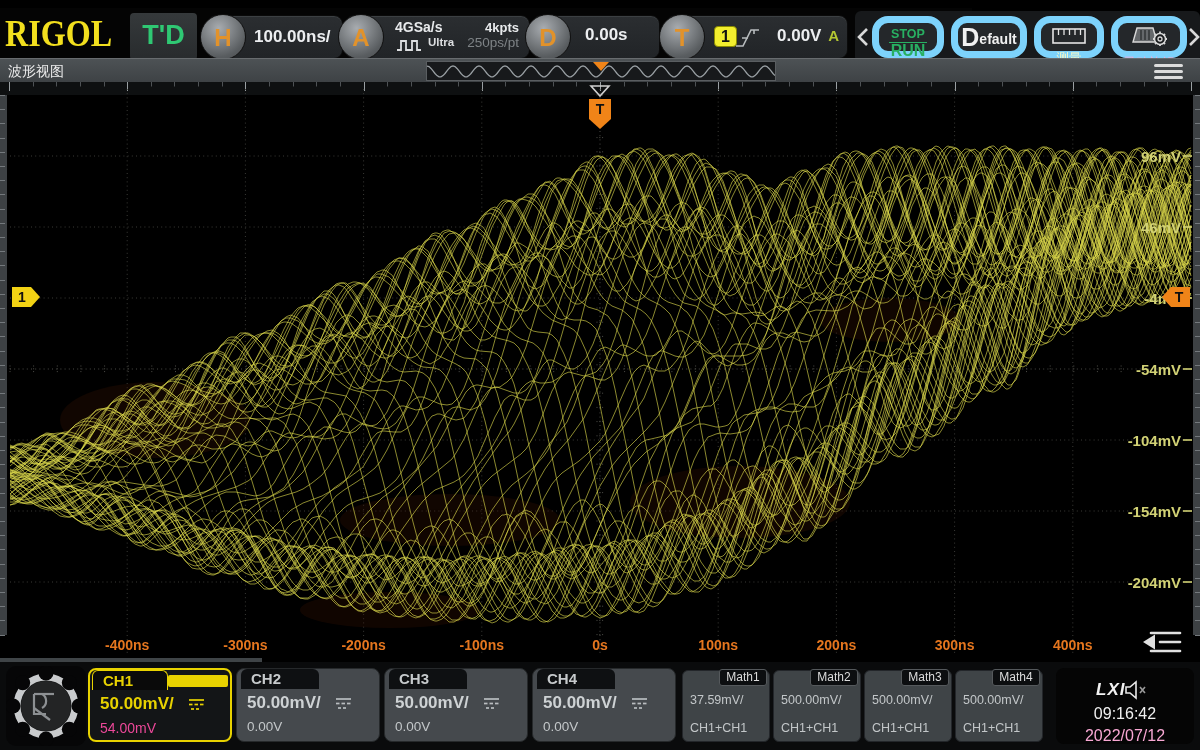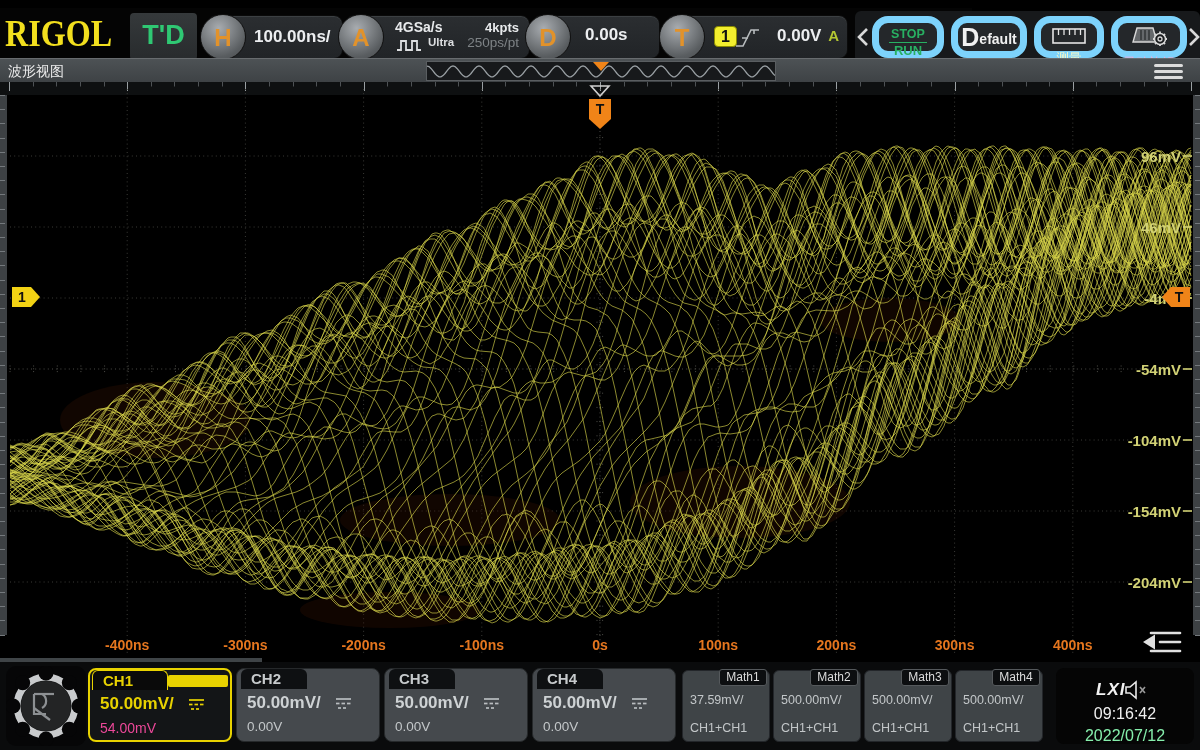--- a/index.html
+++ b/index.html
@@ -18,35 +18,35 @@
 #burger{position:absolute;left:1154px;top:5px}
 #burger div{width:29px;height:2.6px;background:#dcdcdc;border-radius:2px;margin-bottom:3.6px}
 #plot{position:absolute;left:0;top:82px}
 .mv{font-size:15px;font-weight:bold;fill:#d2d275}
 .tns{font-size:14px;font-weight:bold;fill:#e5761e}
 .tflag{font-size:14px;font-weight:bold;fill:#111}
 .mk1{font-size:14px;font-weight:bold;fill:#111}
 #botbar{position:absolute;left:0;top:662px;width:1200px;height:88px;background:#0a0b0c}
 .chb{position:absolute;top:6px;width:144px;height:74px;background:#45494d;border-radius:8px;border:1px solid #26292b}
 .chb.on{background:#131517;border:2px solid #e8d200}
-.tab{position:absolute;left:4px;top:0px;width:66px;height:20px;background:#0e1012;border-radius:6px 6px 0 0;color:#c6cacc;font-size:15px;font-weight:bold;padding-left:10px;line-height:20px}
+.tab{position:absolute;left:4px;top:0px;width:78px;height:20px;background:#0e1012;border-radius:6px 6px 0 0;color:#c6cacc;font-size:15px;font-weight:bold;padding-left:10px;line-height:20px}
 .tab.on{background:#0a0a0a;color:#e8d200;border:1px solid #e8d200;border-bottom:none;left:2px;width:76px}
 .ystrip{position:absolute;left:78px;top:5px;width:60px;height:12px;background:#e8d200;border-radius:2px}
 .l1{position:absolute;left:10px;top:24px;font-size:17px;font-weight:bold;color:#ced2d4;display:flex;align-items:center}
 .l1.on{color:#e8d200}
 .l2{position:absolute;left:10px;top:50px;font-size:13.5px;color:#c3c7c9}
 .l2.on{color:#ec4899;font-size:14px}
 .mb{position:absolute;top:8px;width:88px;height:72px;background:#3f4447;border-radius:6px;border:1px solid #23262a}
 .mtab{position:absolute;right:2px;top:-2px;width:48px;height:17px;background:#0c0e10;border:1px solid #55595c;border-radius:3px;color:#dcdcdc;font-size:12px;text-align:center;line-height:15px}
 .m1{position:absolute;left:7px;top:22px;font-size:12.5px;color:#c3c7c9}
 .m2{position:absolute;left:7px;top:50px;font-size:12.5px;color:#c3c7c9}
 #clock{position:absolute;left:1056px;top:6px;width:138px;height:76px;background:#050505;border-radius:8px}
 #lxi{position:absolute;left:40px;top:12px;font-size:17px;font-weight:bold;font-style:italic;color:#f2f2f2;letter-spacing:1px}
 #tm{position:absolute;left:0;top:37px;width:138px;text-align:center;font-size:16px;color:#f0f0f0}
-#dt{position:absolute;left:0;top:59px;width:138px;text-align:center;font-size:16px;color:#86efac}
+#dt{position:absolute;left:0;top:59px;width:138px;text-align:center;font-size:16px;color:#f9a8d4}
 </style></head>
 <body>
 
 <div id="topbar">
   <div id="rigol">RIGOL</div>
   <div id="td">T'D</div>
   <div class="ubox" style="left:207px;width:136px">
     <span style="position:absolute;left:46px;top:11px;font-size:17px;font-weight:bold;color:#eceef0">100.00ns/</span>
   </div>
   <div class="circ" style="left:200px"><span>H</span></div>
@@ -73,21 +73,21 @@
     <span style="position:absolute;right:8px;top:11px;font-size:15px;font-weight:bold;color:#b3c632">A</span>
   </div>
   <div class="circ" style="left:659px"><span>T</span></div>
   <div id="btnpanel"></div>
   <svg class="chev" style="left:857px" width="12" height="18" viewBox="0 0 12 18">
       <path d="M10 1 L2 9 L10 17" fill="none" stroke="#d8d8d8" stroke-width="2.6"></path>
     </svg>
   <div class="tbtn" style="left:872px;width:72px">
      <div style="color:#28b062;font-size:12.5px;font-weight:bold;line-height:13px;padding-top:5px">STOP</div>
      <div style="width:38px;height:1px;background:#28b062;margin:1px auto"></div>
-     <div style="color:#28b062;font-size:13px;font-weight:bold;line-height:13px">RUN</div>
+     <div style="color:#28b062;font-size:16px;font-weight:bold;line-height:13px">RUN</div>
   </div>
   <div class="tbtn" style="left:951px;width:76px">
      <span style="font-size:25px;font-weight:bold;color:#f0f0f0;vertical-align:-2px">D</span><span style="font-size:14px;font-weight:bold;color:#f0f0f0">efault</span>
   </div>
   <div class="tbtn" style="left:1034px;width:70px">
      <svg width="34" height="17" viewBox="0 0 34 17" style="margin-top:5px">
        <rect x="1" y="1" width="32" height="14" fill="none" stroke="#e4e4e4" stroke-width="1.6"></rect>
        <g stroke="#e4e4e4" stroke-width="1.3">
          <line x1="6.5" y1="1" x2="6.5" y2="7"></line>
           <line x1="12" y1="1" x2="12" y2="7"></line>

